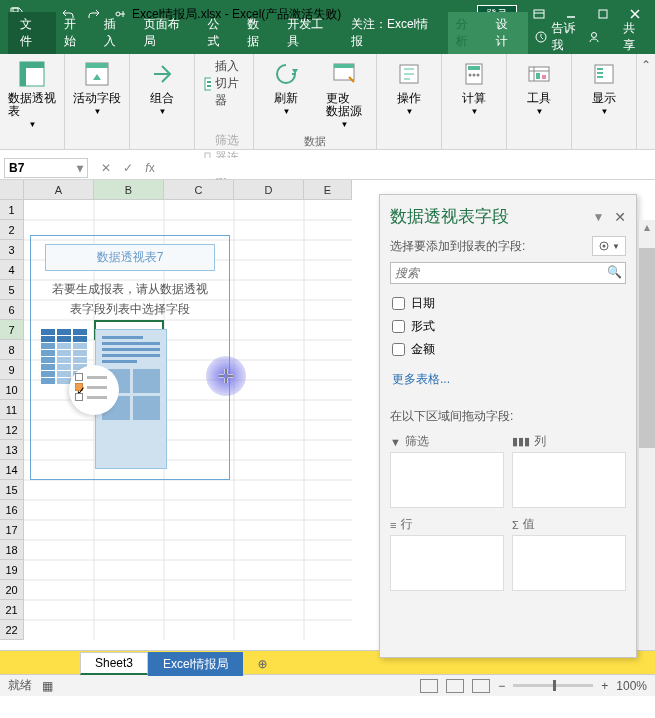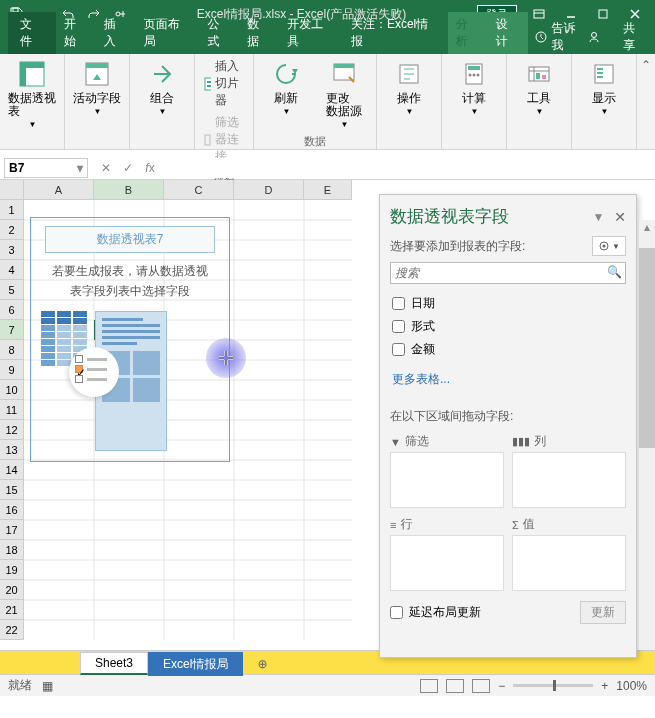--- a/index.html
+++ b/index.html
@@ -1,55 +1,55 @@
 <!DOCTYPE html>
 <html><head>
 <meta charset="utf-8">
 <style>
 *{box-sizing:border-box;margin:0;padding:0;font-family:"Microsoft YaHei","Segoe UI",sans-serif;font-size:12px}
 body{background:#fff;width:655px;height:718px;overflow:hidden;position:relative}
 .titlebar{background:#217346;height:28px;display:flex;align-items:center;color:#fff;padding:0 4px}
 .qat{display:flex;gap:2px;align-items:center}
 .qat-btn{width:24px;height:22px;display:flex;align-items:center;justify-content:center;cursor:pointer}
 .qat-btn svg{fill:#fff}
-.title-text{flex:1;text-align:center;font-size:12px;color:#e5e5e5;white-space:nowrap;overflow:hidden}
+.title-text{flex:1;text-align:left;font-size:12px;color:#000000;white-space:nowrap;overflow:hidden}
 .win-btns{display:flex;gap:0}
 .win-btn{width:32px;height:22px;display:flex;align-items:center;justify-content:center;cursor:pointer}
 .login-btn{background:#0b5a3a;border:1px solid #fff;padding:1px 8px;margin:0 6px;font-size:11px}
 .ribbon-tabs{background:#217346;height:26px;display:flex;align-items:flex-end;padding:0 8px;gap:0}
 .tab{padding:4px 8px;color:#fff;cursor:pointer;font-size:12px}
 .tab.file{background:#185c37;padding:4px 12px}
 .tab.active{background:#f3f3f3;color:#217346}
 .tab.ctx{background:#3a8f5e}
 .tellme{color:#fff;display:flex;align-items:center;gap:4px;margin-left:6px}
 .share{margin-left:auto;color:#fff;display:flex;align-items:center;gap:22px}
 .ribbon{background:#f3f3f3;height:96px;border-bottom:1px solid #d4d4d4;display:flex}
 .rgroup{border-right:1px solid #d4d4d4;display:flex;flex-direction:column;padding:2px 4px}
 .rgroup-body{flex:1;display:flex;align-items:flex-start;gap:2px}
 .rgroup-label{text-align:center;font-size:11px;color:#666;padding:1px 0}
 .big-btn{display:flex;flex-direction:column;align-items:center;width:56px;padding:2px;cursor:pointer;line-height:13px}
 .big-btn .ico{width:32px;height:32px;margin-bottom:2px;display:flex;align-items:center;justify-content:center}
-.small-stack{display:flex;flex-direction:column;gap:1px}
+.small-stack{display:flex;flex-direction:column;gap:19px}
 .small-btn{display:flex;align-items:center;gap:4px;padding:2px 4px;cursor:pointer;color:#444}
 .small-btn.dis{color:#aaa}
 .formula-bar{height:24px;border-bottom:1px solid #d4d4d4;display:flex;align-items:center;margin-top:6px}
 .name-box{width:84px;border:1px solid #ccc;height:20px;margin:0 4px;padding:0 4px;display:flex;align-items:center;justify-content:space-between;font-weight:bold}
 .fx-btns{display:flex;gap:2px;padding:0 4px}
 .fx-btn{width:20px;height:20px;display:flex;align-items:center;justify-content:center;color:#888;cursor:pointer}
 .fx-input{flex:1;border:none;height:20px;padding:0 4px}
 .grid-area{position:relative;height:470px;display:flex}
 .corner{width:24px;height:20px;background:#e6e6e6;border-right:1px solid #ccc;border-bottom:1px solid #ccc}
 .col-headers{display:flex;height:20px}
 .col-h{background:#e6e6e6;border-right:1px solid #ccc;border-bottom:1px solid #ccc;text-align:center;line-height:20px;color:#333;font-size:11px}
 .col-h.sel{background:#d3e5d3}
 .row-headers{width:24px}
 .row-h{height:20px;background:#e6e6e6;border-right:1px solid #ccc;border-bottom:1px solid #ccc;text-align:center;line-height:20px;font-size:11px}
 .row-h.sel{background:#d3e5d3}
 .cells{position:relative}
-.pivot-placeholder{position:absolute;left:30px;top:37px;width:200px;border:1px solid #69a7d4}
+.pivot-placeholder{position:absolute;left:30px;top:55px;width:200px;border:1px solid #69a7d4}
 .pivot-title{border:1px solid #9bc4e2;margin:8px 14px;padding:4px;text-align:center;color:#6b9bc9;background:#f5f9fc}
 .pivot-text{text-align:center;color:#555;padding:2px 8px;line-height:16px}
 .pivot-graphic{display:flex;gap:8px;padding:10px;align-items:flex-start}
 .pg-table{display:flex;gap:2px}
 .pg-col{width:14px}
 .pg-cell{height:6px;margin-bottom:1px}
 .pg-report{position:relative}
 .pg-paper{width:72px;height:140px;background:#cfe0ee;border:1px solid #9bc4e2;padding:6px}
 .pg-line{height:3px;background:#6b9bc9;margin-bottom:3px}
 .pg-grid{display:grid;grid-template-columns:1fr 1fr;gap:3px;margin-top:6px}
@@ -542,27 +542,20 @@
       </div>
     <div>
         <div class="fp-area-label">≡ <span>行</span></div>
         <div class="fp-area"></div>
       </div>
     <div>
         <div class="fp-area-label">Σ <span>值</span></div>
         <div class="fp-area"></div>
       </div>
   </div>
-  <div class="fp-footer">
-    <label style="display:flex;gap:6px;align-items:center">
-        <input type="checkbox" style="">
-        <span>延迟布局更新</span>
-      </label>
-    <button class="fp-update">更新</button>
-  </div>
 </div>
 
 <div class="vsb">
     <div style="text-align:center;color:#888">▴</div>
     <div class="vsb-thumb"></div>
   </div>
 
 <div class="sheet-tabs">
   <div class="stab active">Sheet3</div>
   <div class="stab other">Excel情报局</div>

